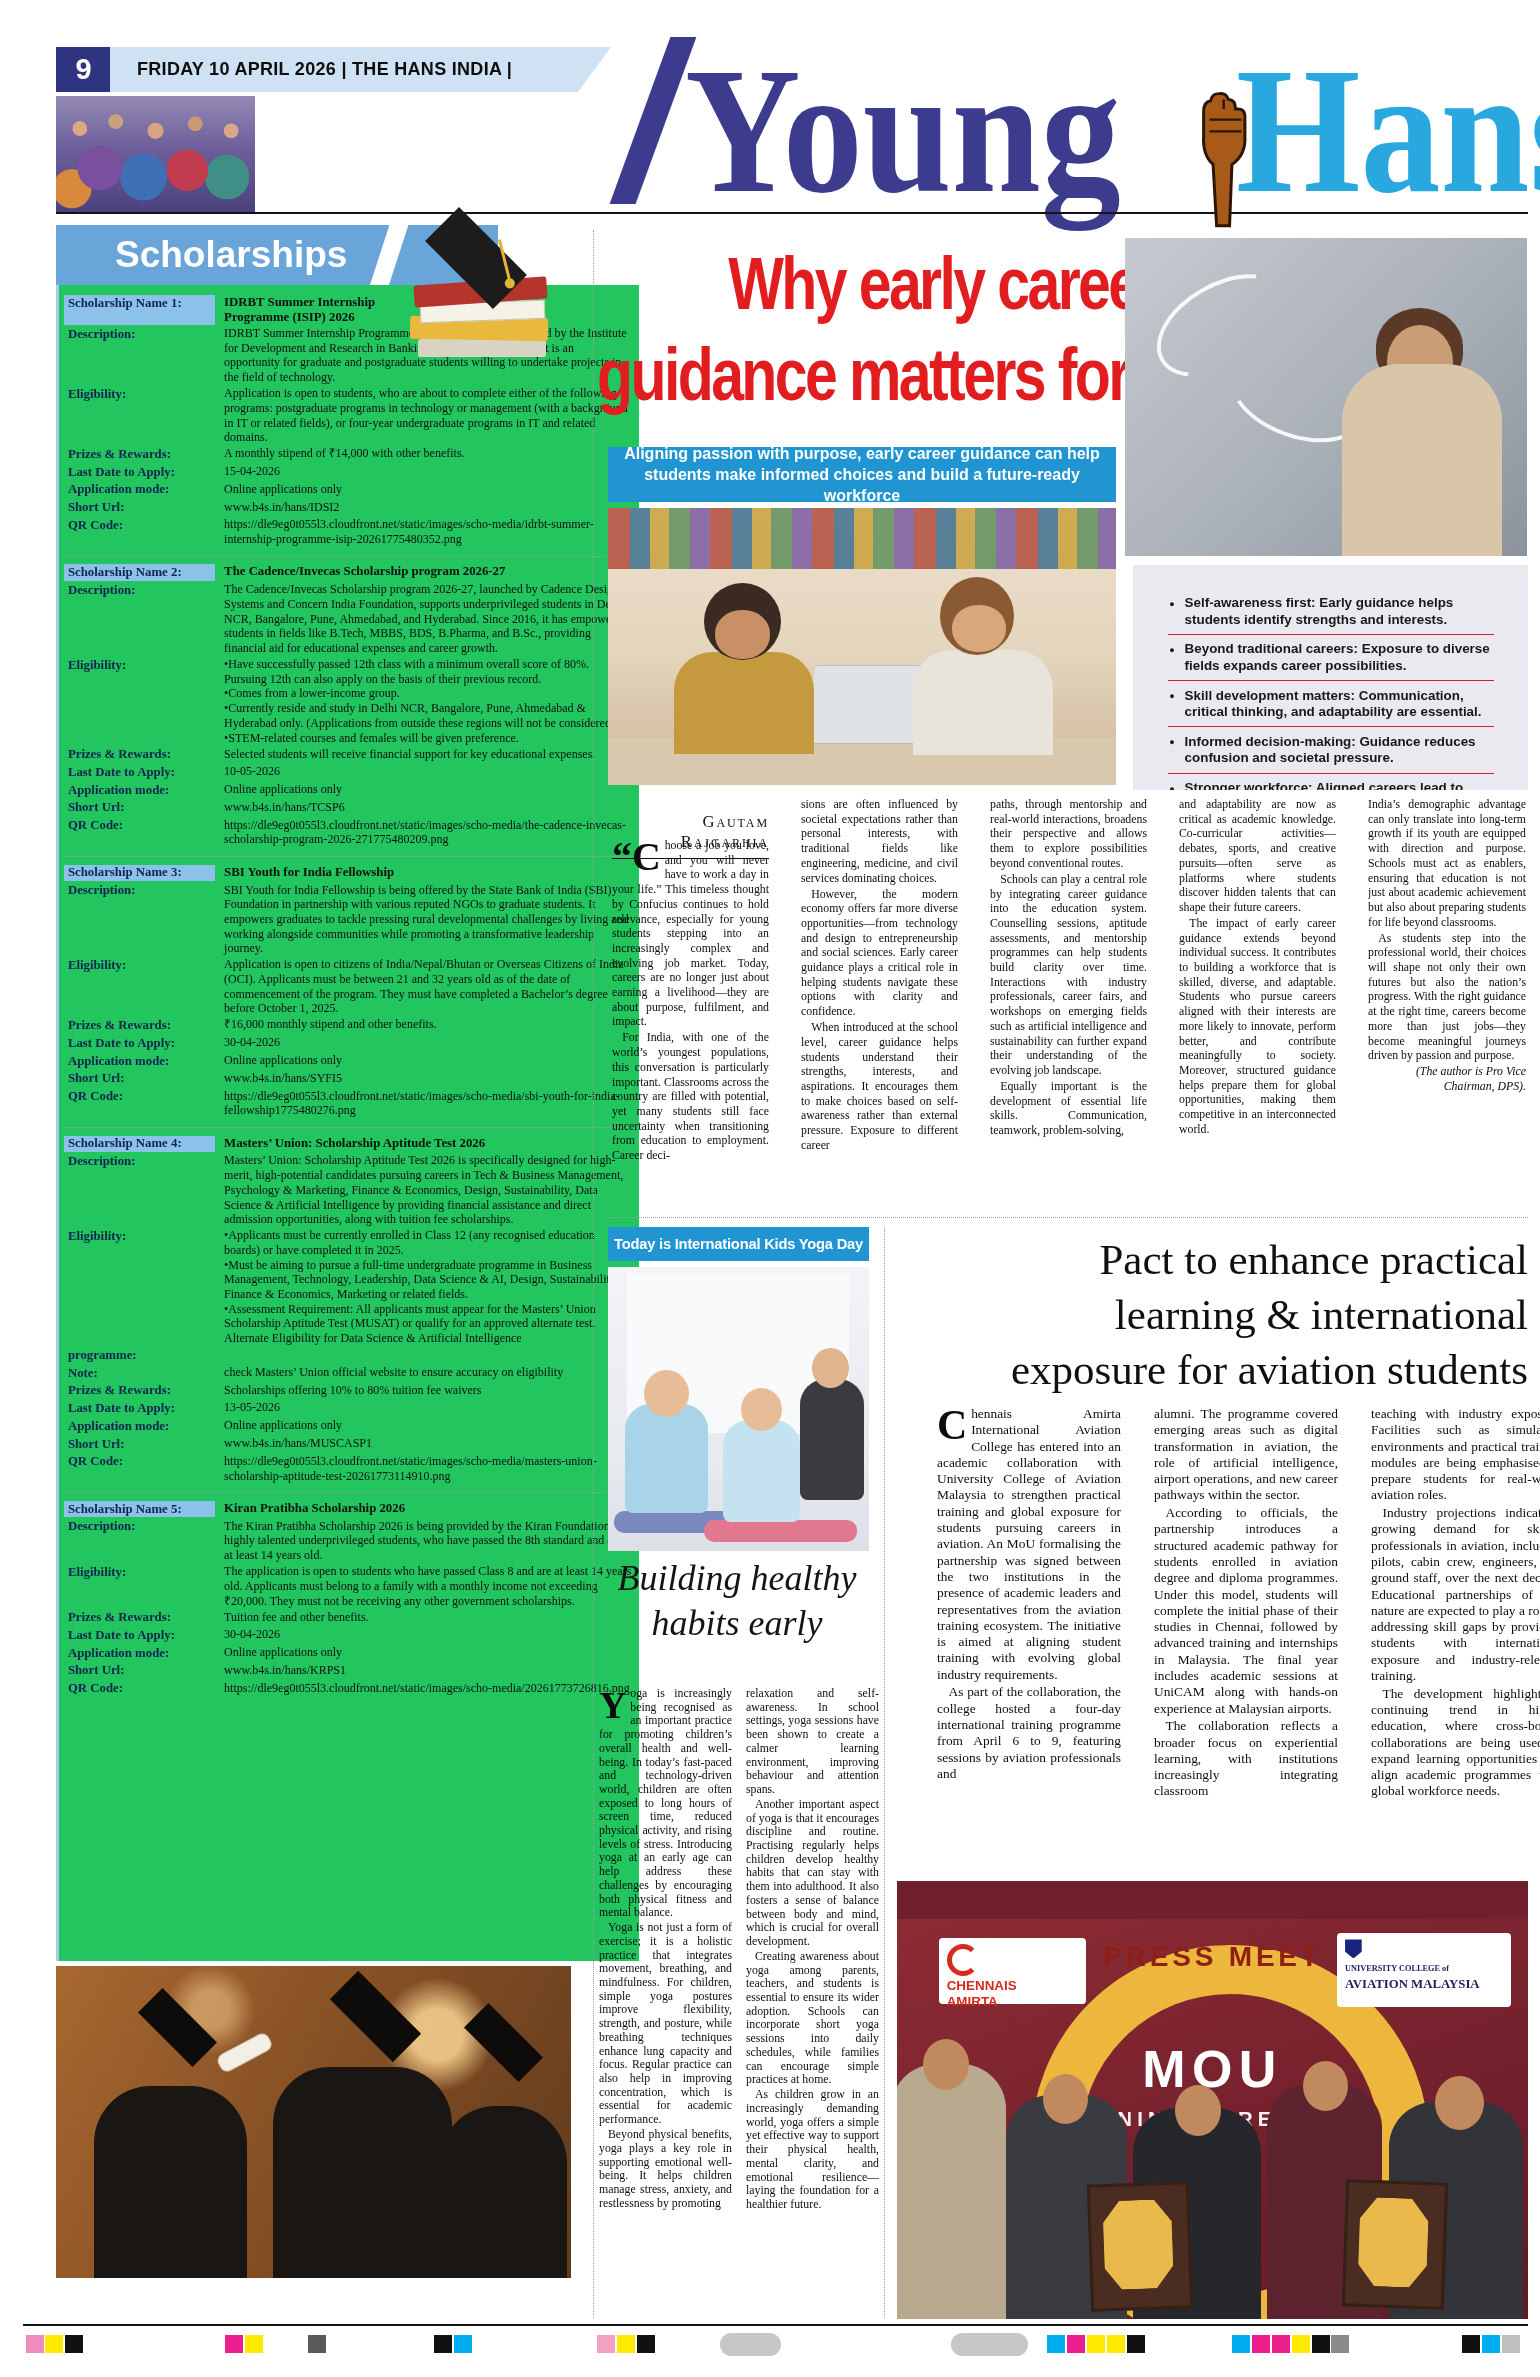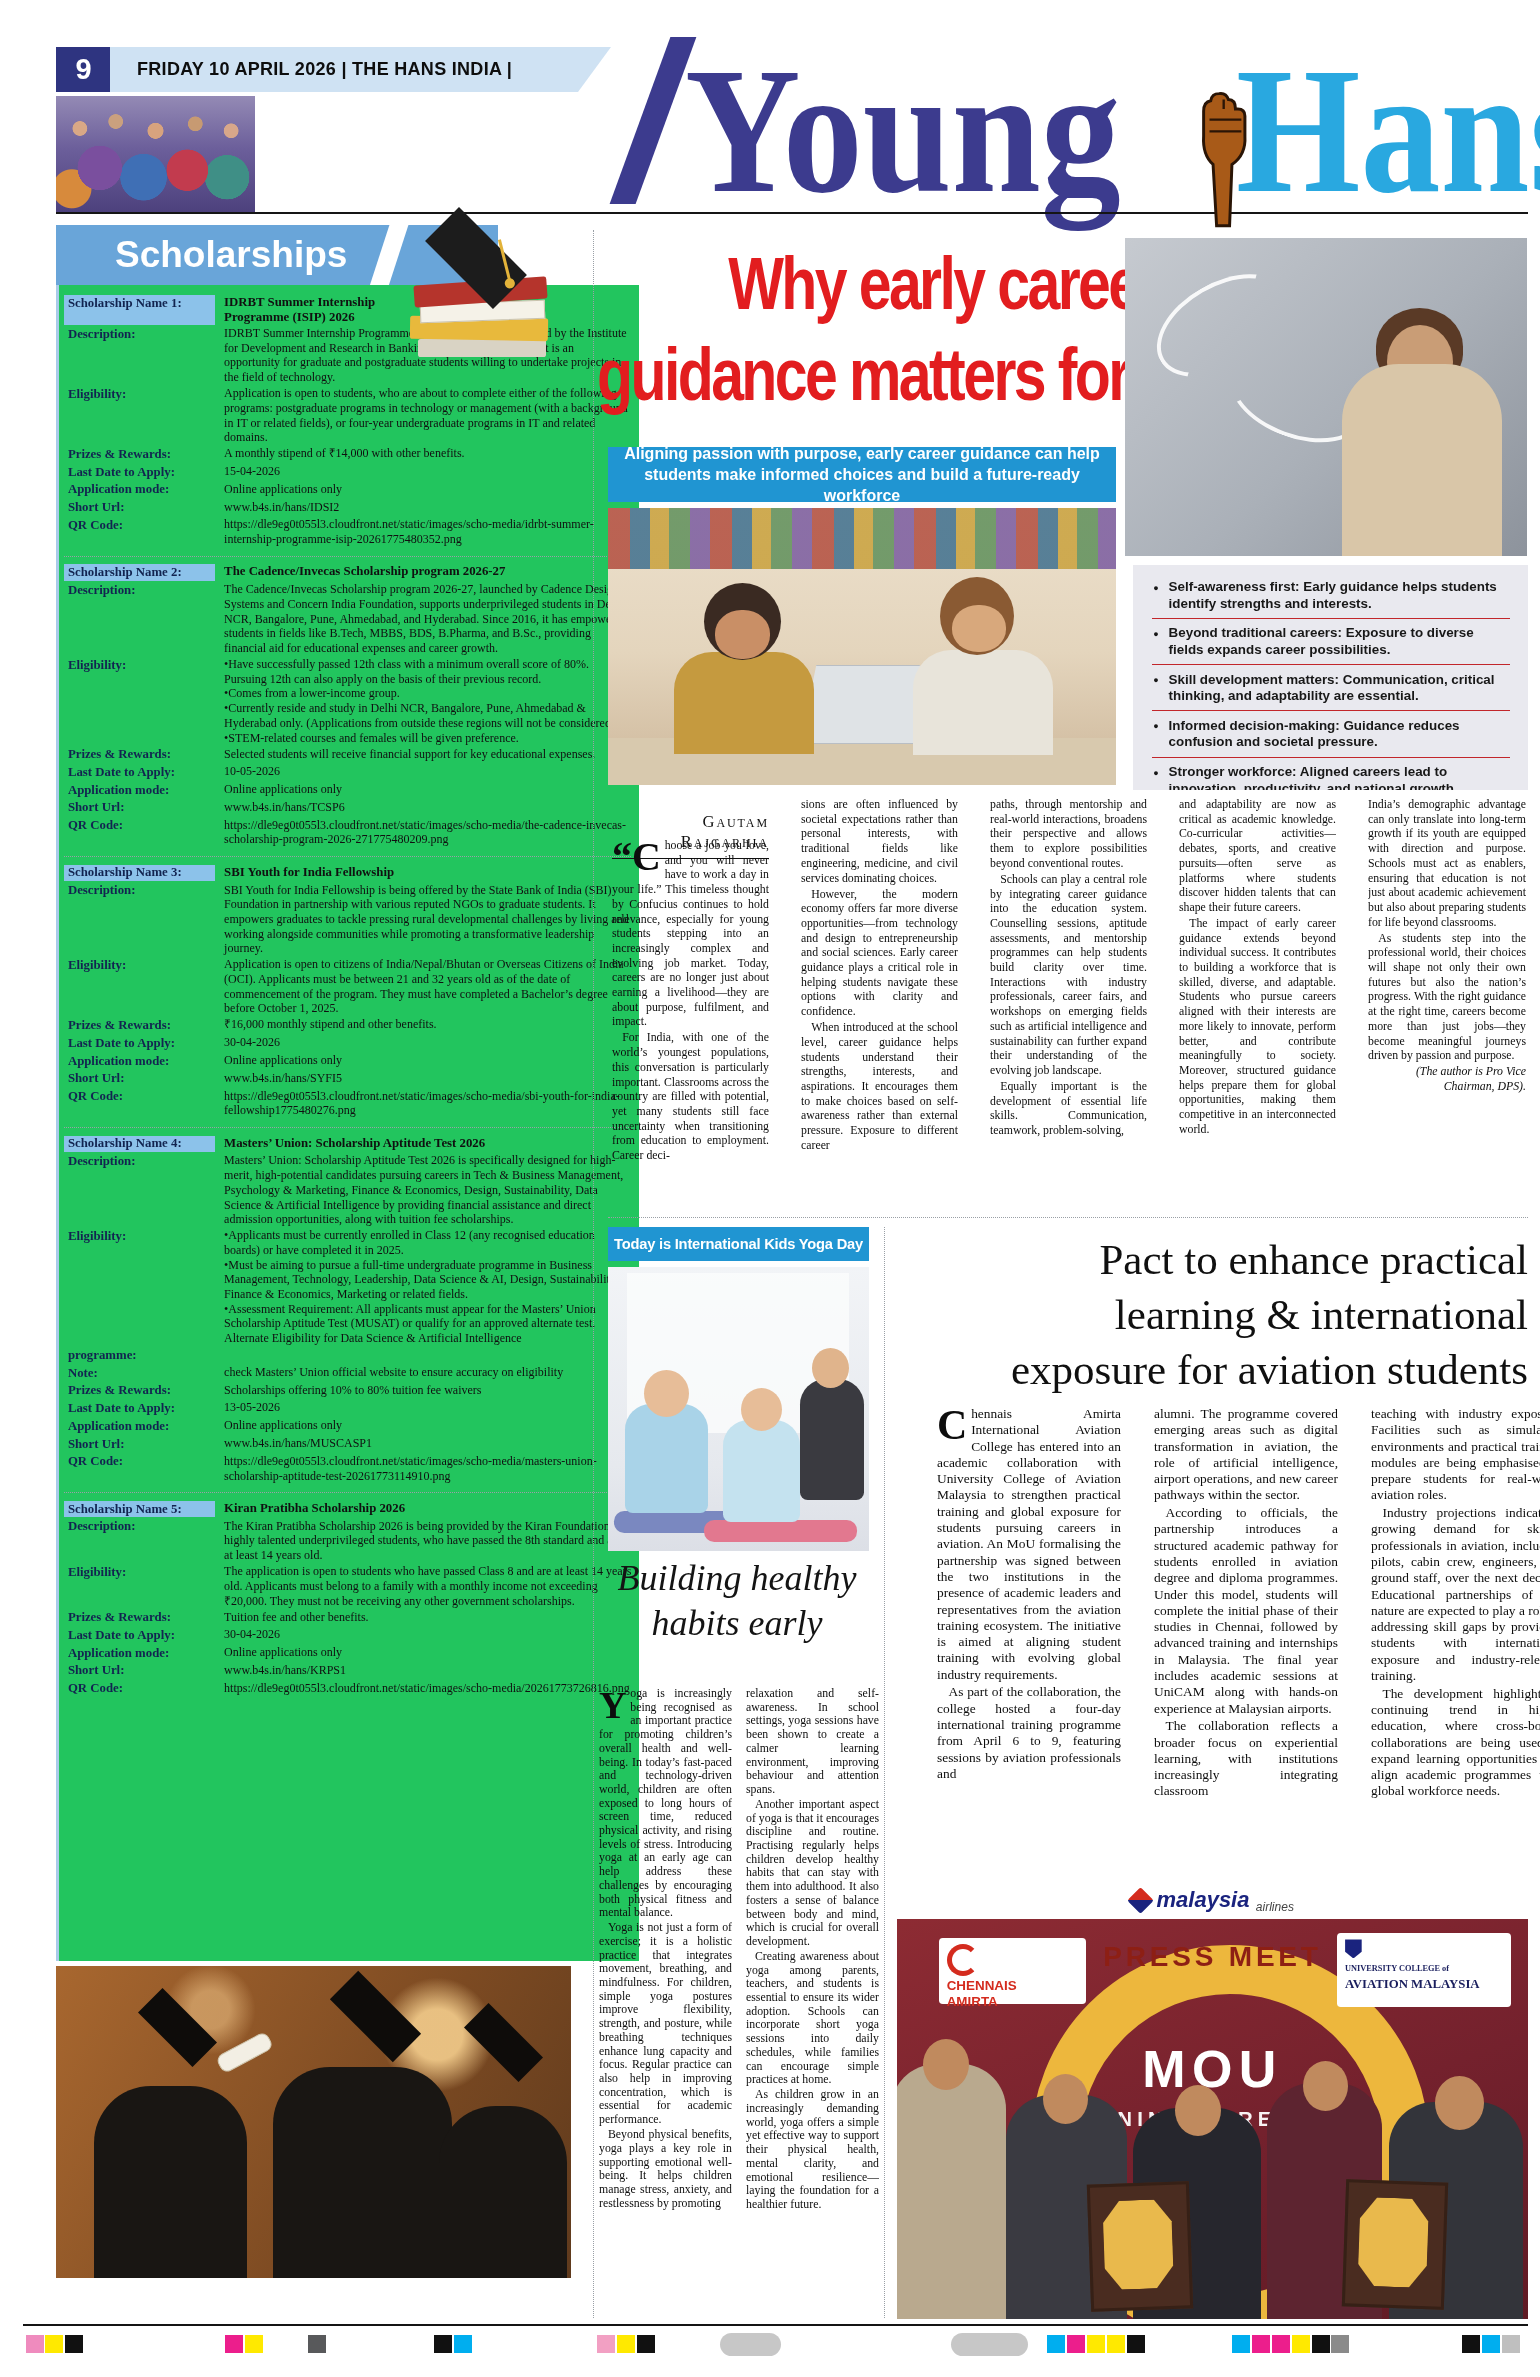--- a/index.html
+++ b/index.html
@@ -96,21 +96,21 @@
   #m-photo{left:1125px;top:238px;width:402px;height:318px;
       background:linear-gradient(135deg,#c6cad0 0%,#aab0b8 55%,#8d939c 100%);overflow:hidden;}
   #m-photo .arm{position:absolute;width:134px;height:77px;border:4.5px solid #fff;border-radius:50%;
       border-bottom-color:transparent;border-right-color:transparent;opacity:.9;}
   #m-photo .fig{position:absolute;right:25.5px;bottom:0;width:160px;height:192px;border-radius:57px 57px 0 0;background:#d9c6a8;}
   #m-photo .head{position:absolute;right:74px;bottom:157px;width:66px;height:74px;border-radius:50%;background:#c99d76;}
   #m-photo .hair{position:absolute;right:64px;bottom:171px;width:87px;height:77px;border-radius:50% 50% 40% 40%;background:#5a3a26;}
 
   #bullets{left:1133px;top:565px;width:395px;height:225px;background:#e9e9ef;box-sizing:border-box;
       padding:14px 18px 3.8px 19px;overflow:hidden;}
-  #bullets ul{margin:0;padding:0;list-style:none;}
+  #bullets ul{margin:16px;padding:0;list-style:none;}
   #bullets li{font:bold 13.4px/16.6px "Liberation Sans",sans-serif;color:#181818;
       border-bottom:1.3px solid #c2262b;padding:0 0 5.7px 16.6px;margin-bottom:6.4px;position:relative;}
   #bullets li:before{content:"●";position:absolute;left:1.3px;top:0.6px;font-size:9px;}
 
   #byline{left:612px;top:796px;width:157px;text-align:right;font:16.6px "Liberation Serif",serif;
       font-variant:small-caps;letter-spacing:1.9px;color:#111;border-bottom:1.9px solid #111;padding-bottom:6.4px;margin-top:16px;}
   .fcol{font:11.8px/14.7px "Liberation Serif",serif;color:#0d0d0d;text-align:justify;}
   .fcol p{margin:0 0 1.3px;text-indent:10.2px;}
   .fcol p:first-child{text-indent:0;}
   #fc0 p:first-child::first-letter{font-size:40px;font-weight:bold;float:left;line-height:.82;padding:2.6px 3.8px 0 0;}
@@ -507,25 +507,20 @@
       <p>According to officials, the partnership introduces a structured academic pathway for students enrolled in aviation degree and diploma programmes. Under this model, students will complete the initial phase of their studies in Chennai, followed by advanced training and internships in Malaysia. The final year includes academic sessions at UniCAM along with hands-on experience at Malaysian airports.</p>
       <p>The collaboration reflects a broader focus on experiential learning, with institutions increasingly integrating classroom</p>
     </div>
   <div class="abs acol" id="ac2" style="left:1331px;top:1406px;width:192px;height:470px;overflow:hidden;">
       <p>teaching with industry exposure. Facilities such as simulation environments and practical training modules are being emphasised to prepare students for real-world aviation roles.</p>
       <p>Industry projections indicate a growing demand for skilled professionals in aviation, including pilots, cabin crew, engineers, and ground staff, over the next decade. Educational partnerships of this nature are expected to play a role in addressing skill gaps by providing students with international exposure and industry-relevant training.</p>
       <p>The development highlights a continuing trend in higher education, where cross-border collaborations are being used to expand learning opportunities and align academic programmes with global workforce needs.</p>
     </div>
 
   <div class="abs" id="press">
-    <div class="strip">
-      <span class="kite"></span>
-      <span class="mal">malaysia</span>
-      <span class="air">airlines</span>
-    </div>
     <div class="bg">
       <div class="ring"></div>
       <div class="pm">PRESS MEET</div>
       <div class="mou">MOU</div>
       <div class="sig">SIGNING CEREMONY</div>
       <div class="card cardL">
         <span class="cmark"></span>
         <div class="ctxt"><span>CHENNAIS</span><br><span>AMIRTA</span></div>
       </div>
       <div class="card cardR">

